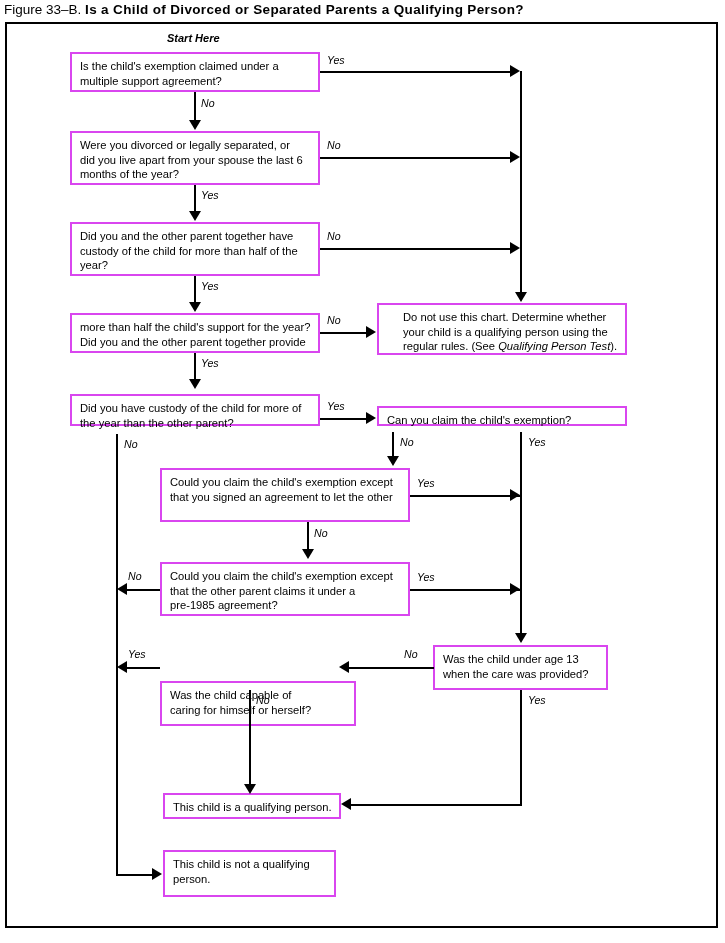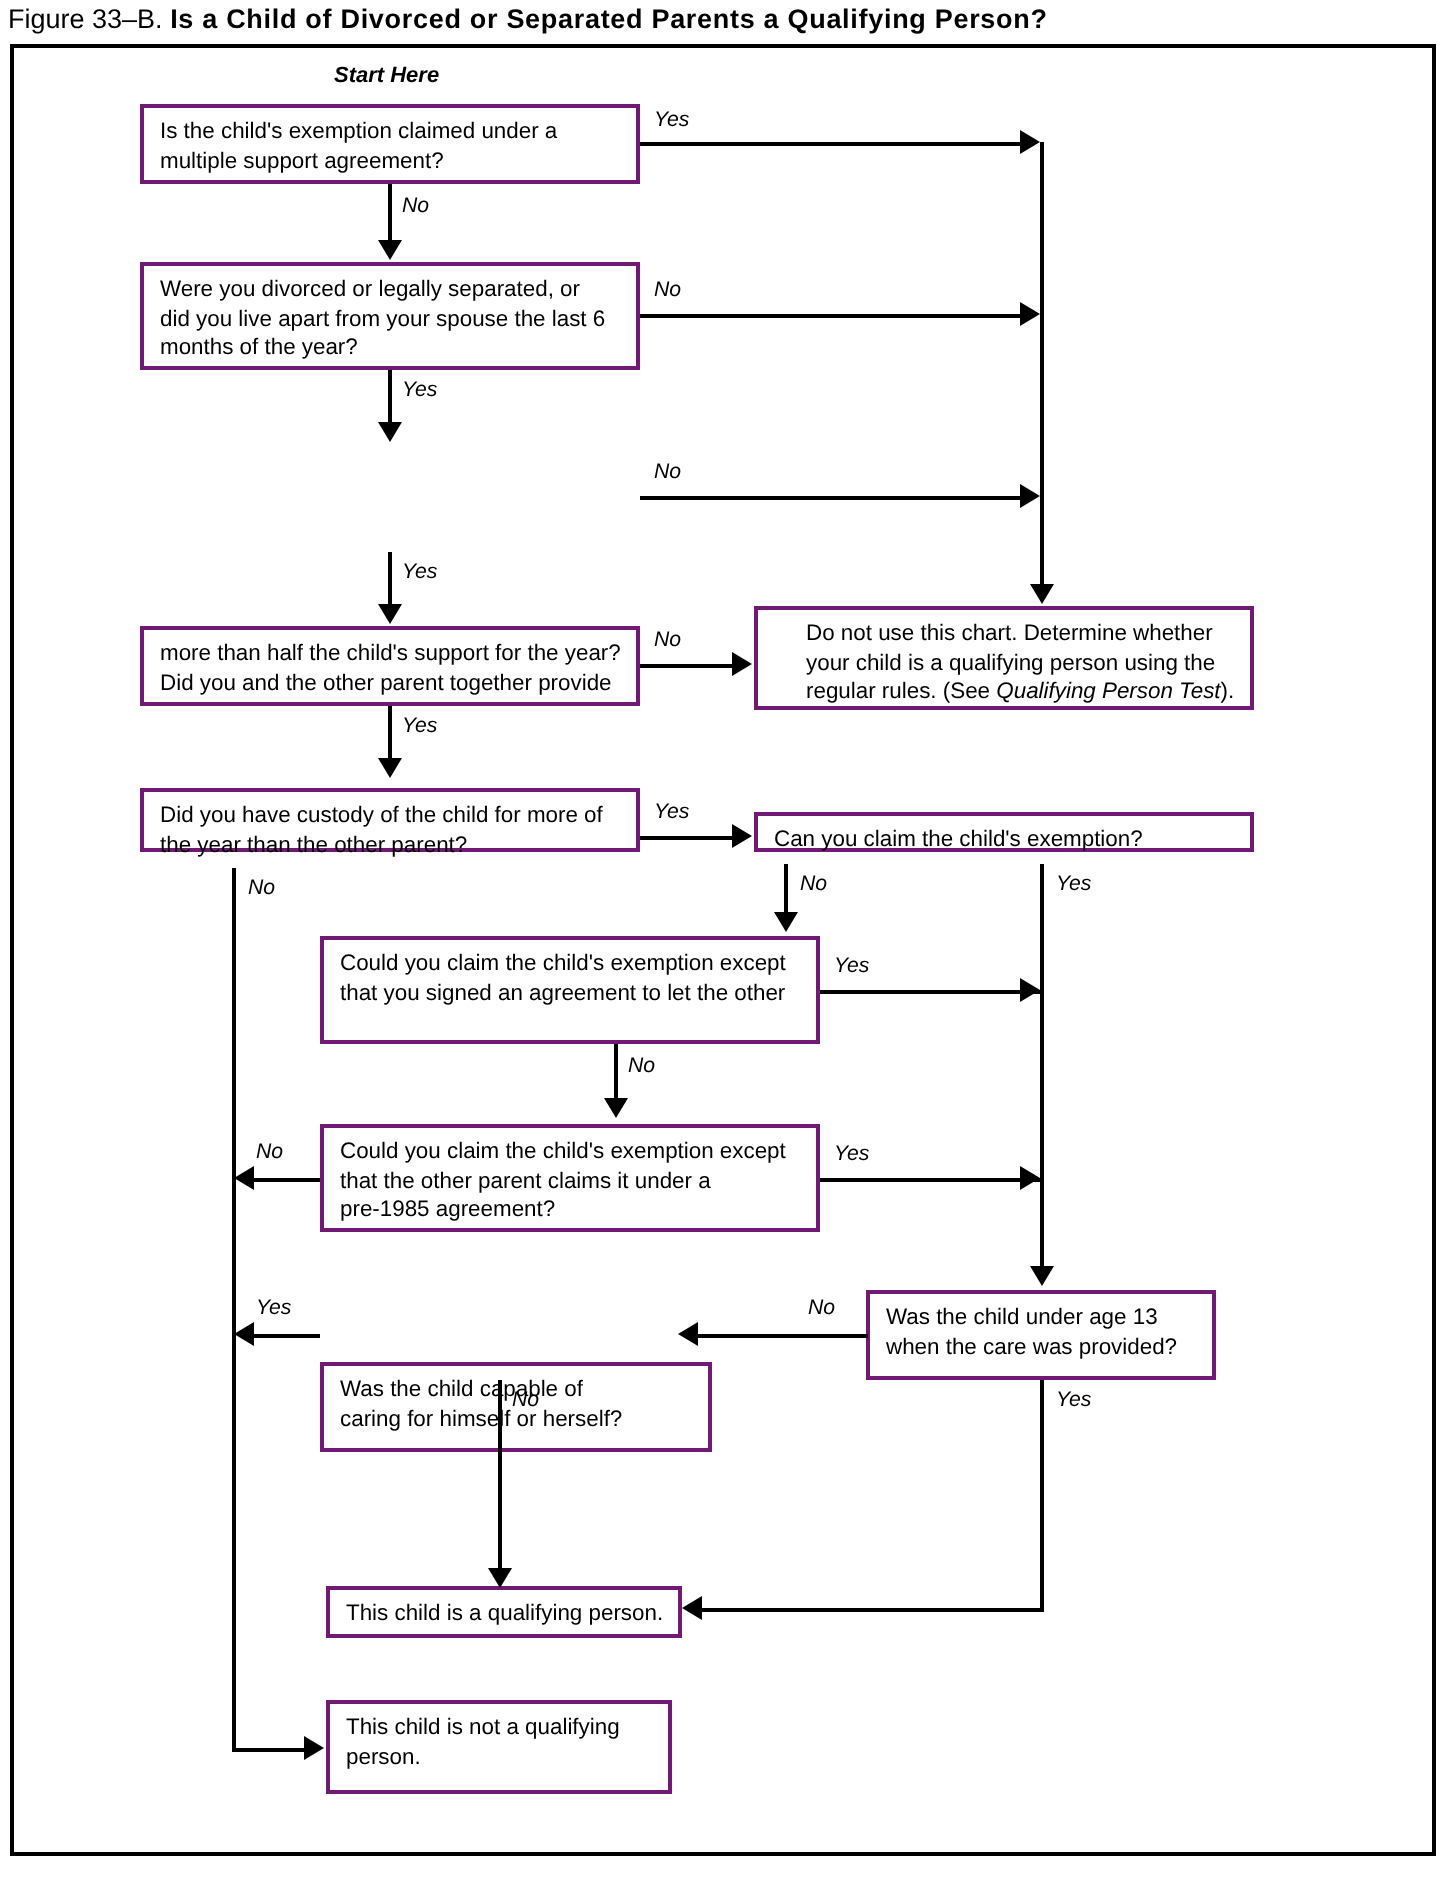--- a/index.html
+++ b/index.html
@@ -52,21 +52,21 @@
     position: absolute;
     font-style: italic;
     font-weight: bold;
     font-size: 11px;
     line-height: 13px;
     white-space: nowrap;
   }
   
   .node {
     position: absolute;
-    border: 2px solid #701a75;
+    border: 2px solid #d946ef;
     box-sizing: border-box;
     background: #fff;
     font-size: 11.2px;
     line-height: 14.6px;
     padding: 5px 7px 4px 8px;
   }
   .node span.txt {
     display: block;
   }
   .node i {
@@ -129,20 +129,25 @@
     <span class="txt">Is the child's exemption claimed under a</span>
     <span class="txt">multiple support agreement?</span>
   </div>
 
   <div class="node" style="left:70px; top:131px; width:250px; height:54px;">
     <span class="txt">Were you divorced or legally separated, or</span>
     <span class="txt">did you live apart from your spouse the last 6</span>
     <span class="txt">months of the year?</span>
   </div>
 
+  <div class="node" style="left:70px; top:222px; width:250px; height:54px;">
+    <span class="txt">Did you and the other parent together have</span>
+    <span class="txt">custody of the child for more than half of the</span>
+    <span class="txt">year?</span>
+  </div>
 
   <div class="node" style="left:70px; top:313px; width:250px; height:40px;">
     <span class="txt">more than half the child's support for the year?</span>
     <span class="txt">Did you and the other parent together provide</span>
   </div>
 
   <div class="node" style="left:70px; top:394px; width:250px; height:32px;">
     <span class="txt">Did you have custody of the child for more of</span>
     <span class="txt">the year than the other parent?</span>
   </div>

